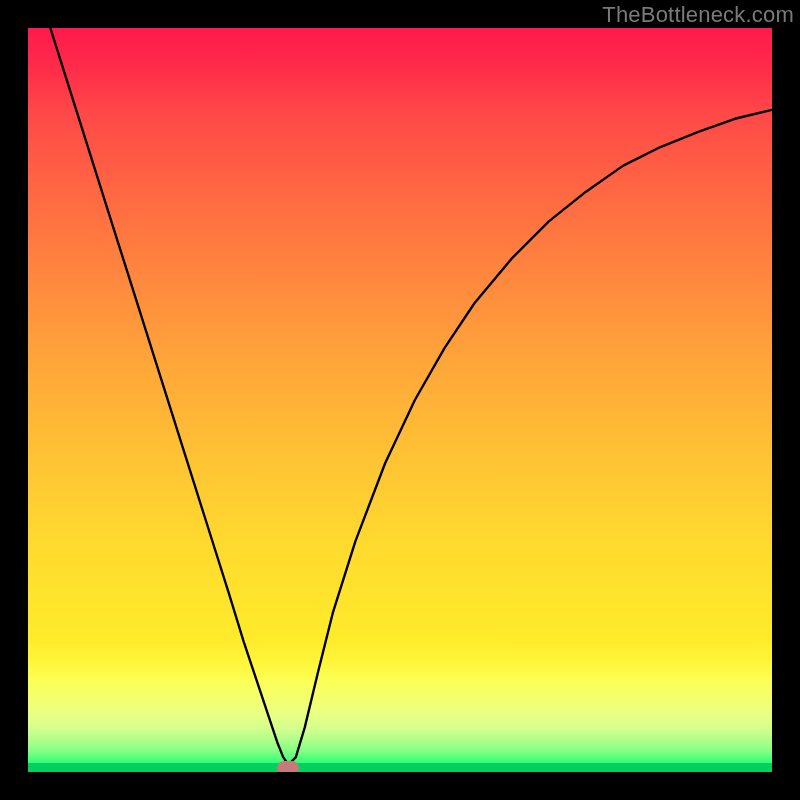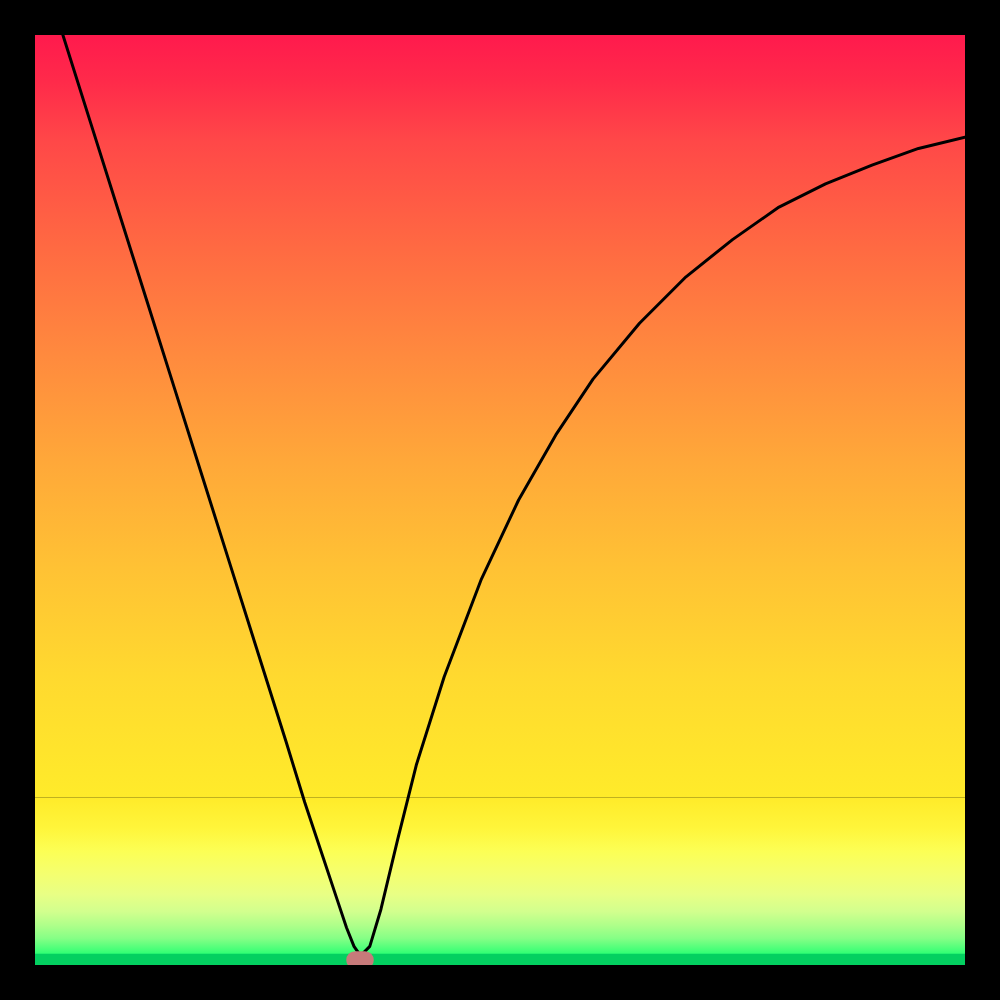--- a/index.html
+++ b/index.html
@@ -88,20 +88,21 @@
     border-radius: 8px;
     background: #c77a7a;
     z-index: 30;
     transform: translate(-50%, -50%);
   }
 </style>
 </head>
 <body>
 
 <div class="frame">
+  <div class="watermark">TheBottleneck.com</div>
 
   <div class="plot">
     <div class="grad-top"></div>
     <div class="grad-bottom"></div>
     <div class="green-base"></div>
 
     <svg class="curve" viewBox="0 0 1000 1000" preserveAspectRatio="none">
       <path id="curve-path" d="M30.0 0.0 L60.0 95.0 L90.0 190.0 L120.0 285.0 L150.0 380.0 L180.0 475.0 L210.0 570.0 L240.0 665.0 L270.0 760.0 L290.0 825.0 L310.0 885.0 L325.0 930.0 L335.0 960.0 L343.0 980.0 L350.0 990.0 L360.0 980.0 L372.0 940.0 L390.0 865.0 L410.0 785.0 L440.0 690.0 L480.0 585.0 L520.0 500.0 L560.0 430.0 L600.0 370.0 L650.0 310.0 L700.0 260.0 L750.0 220.0 L800.0 185.0 L850.0 160.0 L900.0 140.0 L950.0 122.0 L1000.0 110.0" fill="none" stroke="#000" stroke-width="3.2" stroke-linecap="round" stroke-linejoin="round"></path>
     </svg>
 

